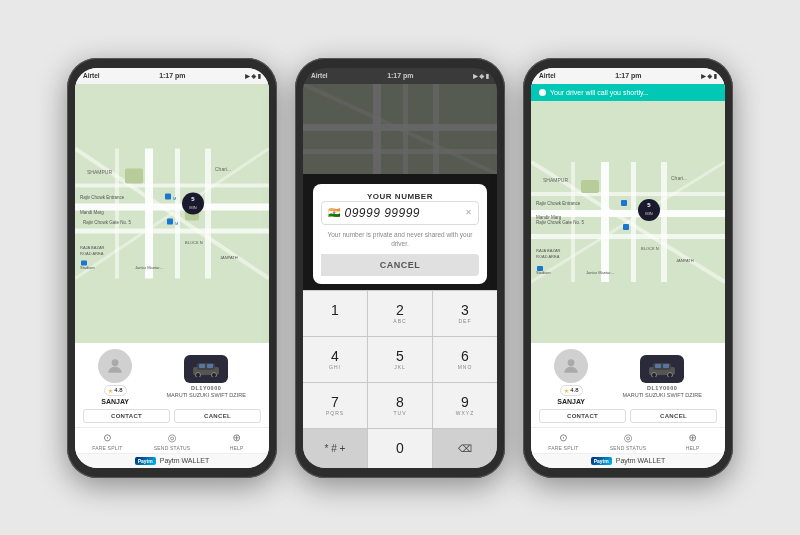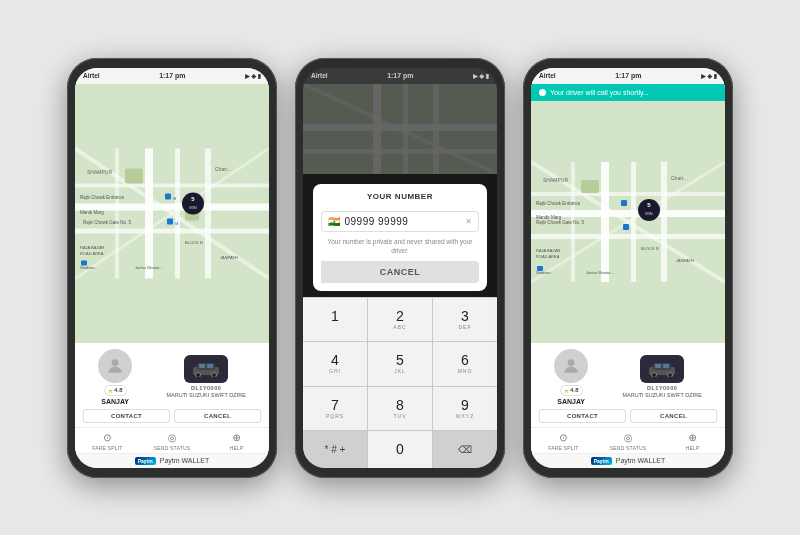--- a/index.html
+++ b/index.html
@@ -225,40 +225,41 @@
       margin: 10px 10px 6px;
       padding: 8px;
       z-index: 10;
     }
     .modal-title {
       font-size: 8px;
       font-weight: 700;
       text-align: center;
       color: #333;
       letter-spacing: 0.5px;
-      margin-bottom: 10px;
+      margin-bottom: 0;
     }
     .phone-input-row {
       display: flex;
       align-items: center;
       border: 1px solid #ddd;
       border-radius: 4px;
       padding: 4px 6px;
       margin-bottom: 5px;
       gap: 4px;
     }
     .flag-icon {
       font-size: 10px;
     }
     .phone-number-text {
-      font-size: 10px;
+      font-size: 12px;
       color: #222;
       flex: 1;
       font-weight: 500;
       letter-spacing: 0.5px;
+      font-style: italic;
     }
     .clear-icon { font-size: 8px; color: #aaa; }
     .privacy-text {
       font-size: 6.5px;
       color: #888;
       text-align: center;
       line-height: 1.4;
       margin-bottom: 6px;
     }
     .modal-buttons {

